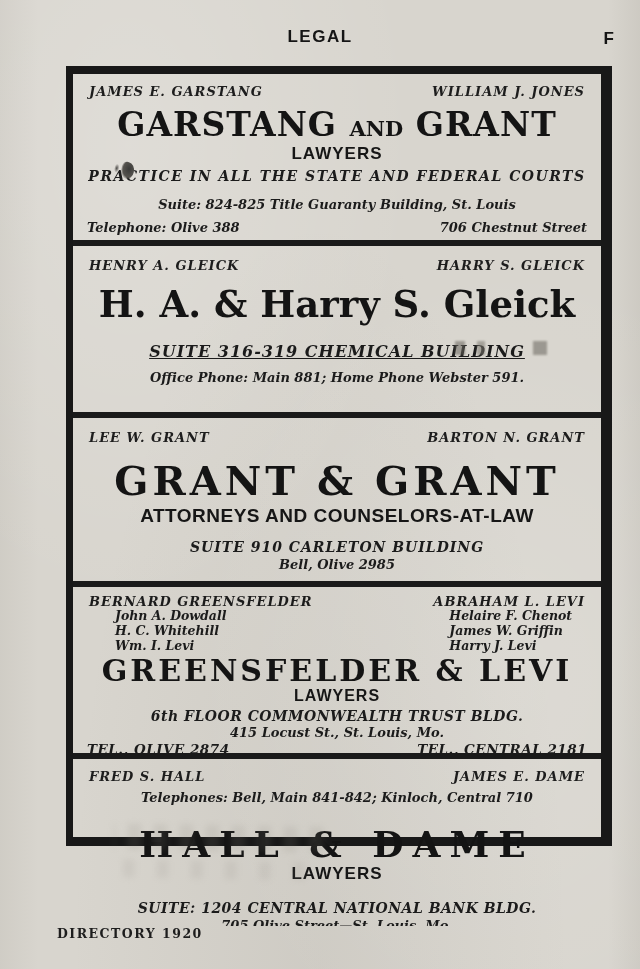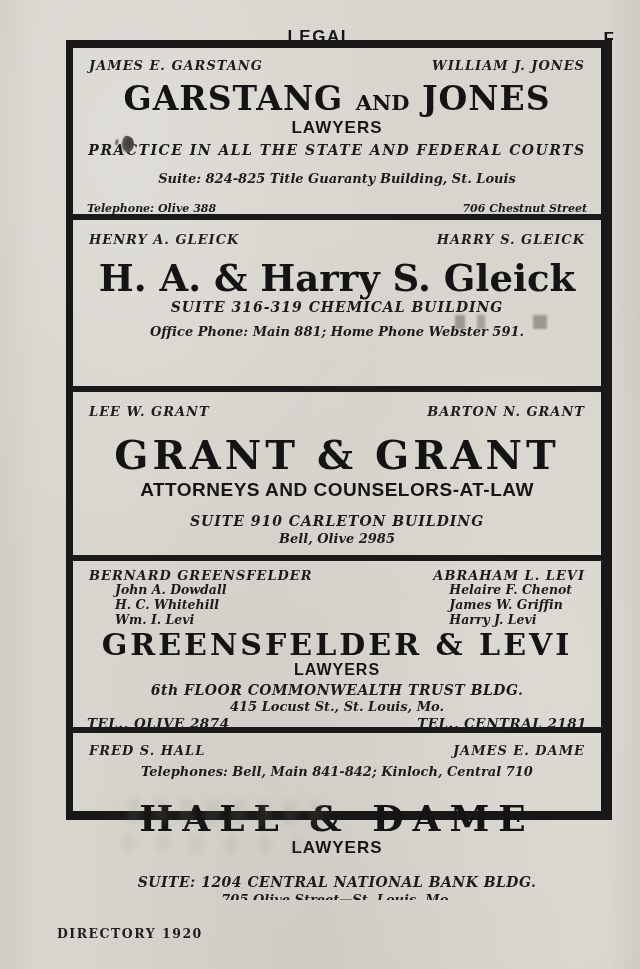--- a/index.html
+++ b/index.html
@@ -26,21 +26,21 @@
     font-family:"Liberation Sans", sans-serif; font-weight:bold;
     font-size:17px; letter-spacing:1.5px; color:#151515;
   }
   .page-letter {
     position:absolute; right:26px; top:29px;
     font-family:"Liberation Sans", sans-serif; font-weight:bold;
     font-size:17px; color:#151515;
   }
   
   .ad-box {
-    position:absolute; left:66px; top:40px; width:546px; height:780px;
+    position:absolute; left:66px; top:66px; width:546px; height:780px;
     border-top:8px solid #181818;
     border-bottom:9px solid #181818;
     border-left:7px solid #181818;
     border-right:11px solid #181818;
     background:transparent;
   }
   .rule { height:6px; background:#1a1a1a; width:100%; }
   section.ad { position:relative; overflow:hidden; }
   .partner-row {
     display:flex; justify-content:space-between;
@@ -57,37 +57,37 @@
 
   
   .ad-1 { height:166px; padding-top:10px; }
   .ad-1 .firm { font-size:33px; letter-spacing:1px; margin-top:9px; line-height:1; }
   .ad-1 .firm .and { font-size:21px; letter-spacing:0; }
   .ad-1 .gothic { font-size:17px; letter-spacing:1px; margin-top:3px; }
   .ad-1 .tagline { font-size:14px; letter-spacing:1.5px; margin-top:4px; }
   .ad-1 .suite { font-size:13px; margin-top:13px; }
   .ad-1 .bottom-row {
     display:flex; justify-content:space-between; padding:0 14px;
-    font-style:italic; font-weight:bold; font-size:11px; margin-top:16px;
+    font-style:italic; font-weight:bold; font-size:13px; margin-top:8px;
   }
   .blot {
     position:absolute; left:48px; top:88px; width:13px; height:17px;
     background:radial-gradient(ellipse at 60% 40%, #3a3a38 0%, #55534e 55%, transparent 75%);
     border-radius:40% 60% 55% 45%;
     transform:rotate(12deg);
   }
   .blot::after {
     content:""; position:absolute; left:-7px; top:4px; width:5px; height:9px;
     background:radial-gradient(#4a4845, transparent 70%);
   }
   
   .ad-2 { height:166px; padding-top:12px; }
   .ad-2 .firm { font-size:37px; margin-top:12px; line-height:1.05; }
   .ad-2 .gothic { font-size:18px; letter-spacing:1px; word-spacing:7px; margin-top:4px; }
-  .ad-2 .suite { font-size:14px; letter-spacing:1px; margin-top:1px; }
+  .ad-2 .suite { font-size:16px; letter-spacing:1px; margin-top:18px;text-decoration:underline; }
   .ad-2 .phones { font-size:13px; margin-top:9px; }
   .smudge {
     position:absolute; right:38px; top:95px; width:108px; height:14px; opacity:.55;
     background:
       linear-gradient(90deg, #6a675f 0 10px, transparent 10px 22px, #7a776e 22px 30px, transparent 30px 78px, #6a675f 78px 92px, transparent 92px);
     filter:blur(1px);
   }
   
   .ad-3 { height:163px; padding-top:12px; }
   .ad-3 .firm { font-size:40px; letter-spacing:4px; margin-top:16px; line-height:1; }
@@ -146,21 +146,21 @@
 <div class="ad-box">
 
   <section class="ad ad-1">
     <div class="partner-row">
       <span>JAMES E. GARSTANG</span>
       <span>WILLIAM J. JONES</span>
     </div>
     <div class="firm">
       <span>GARSTANG</span>
       <span class="and">AND</span>
-      <span>JONES</span>
+      <span>GRANT</span>
     </div>
     <div class="gothic">LAWYERS</div>
     <div class="ital tagline">PRACTICE IN ALL THE STATE AND FEDERAL COURTS</div>
     <div class="ital suite">Suite:  824-825 Title Guaranty Building, St. Louis</div>
     <div class="bottom-row">
       <span>Telephone: Olive 388</span>
       <span>706 Chestnut Street</span>
     </div>
     <span class="blot"></span>
   </section>

